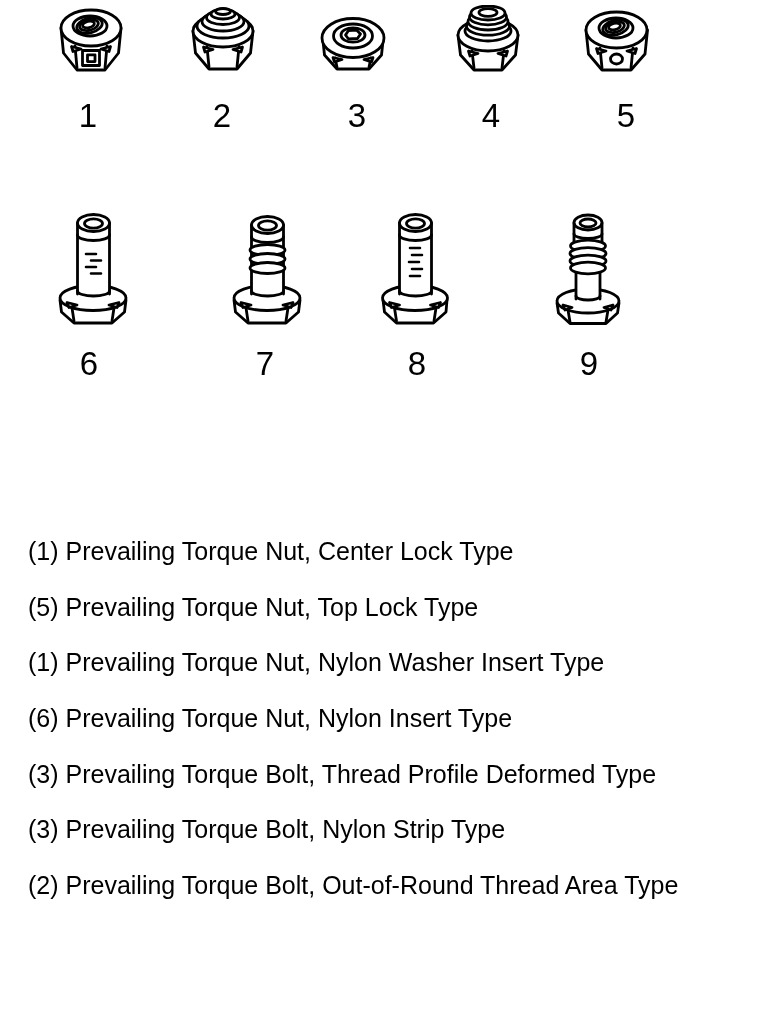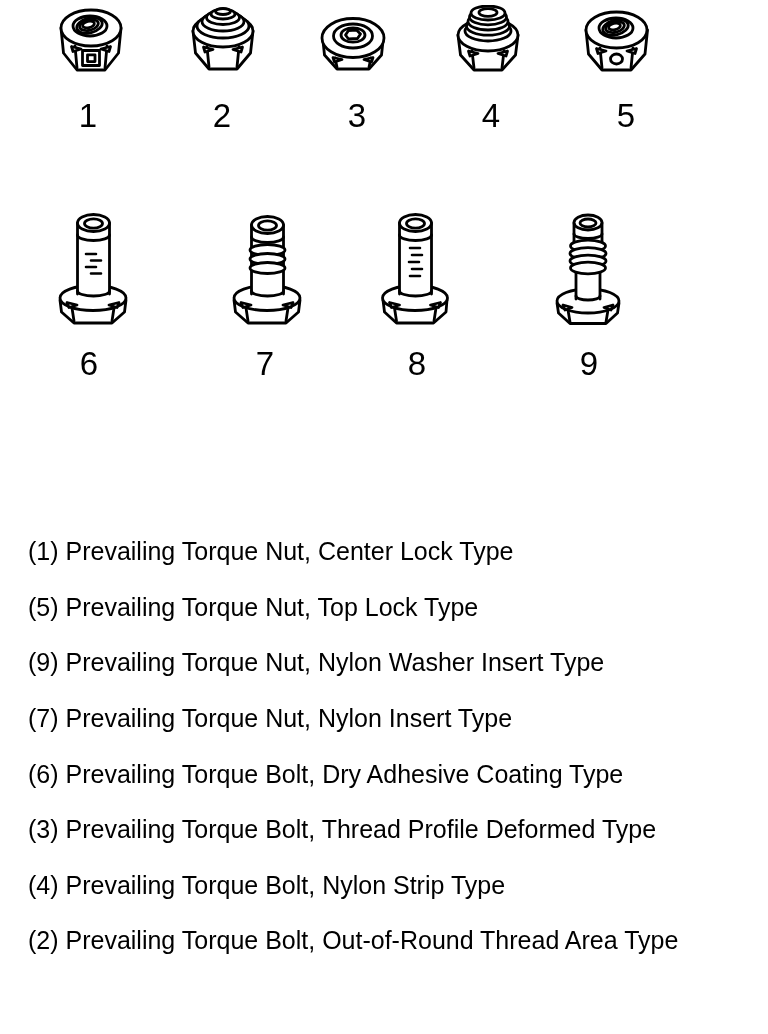--- a/index.html
+++ b/index.html
@@ -168,21 +168,20 @@
   </svg>
 
   <div class="num" style="left:67px;top:349px">6</div>
   <div class="num" style="left:243px;top:349px">7</div>
   <div class="num" style="left:395px;top:349px">8</div>
   <div class="num" style="left:567px;top:349px">9</div>
 
   <div class="legend">
     <div class="legend-line">(1) Prevailing Torque Nut, Center Lock Type</div>
     <div class="legend-line">(5) Prevailing Torque Nut, Top Lock Type</div>
-    <div class="legend-line">(9) Prevailing Torque Nut, Nylon Washer Insert Type</div>
-    <div class="legend-line">(7) Prevailing Torque Nut, Nylon Insert Type</div>
-    <div class="legend-line">(6) Prevailing Torque Bolt, Dry Adhesive Coating Type</div>
+    <div class="legend-line">(1) Prevailing Torque Nut, Nylon Washer Insert Type</div>
+    <div class="legend-line">(6) Prevailing Torque Nut, Nylon Insert Type</div>
     <div class="legend-line">(3) Prevailing Torque Bolt, Thread Profile Deformed Type</div>
-    <div class="legend-line">(4) Prevailing Torque Bolt, Nylon Strip Type</div>
+    <div class="legend-line">(3) Prevailing Torque Bolt, Nylon Strip Type</div>
     <div class="legend-line">(2) Prevailing Torque Bolt, Out-of-Round Thread Area Type</div>
   </div>
 
 </div>
 
 </body></html>

